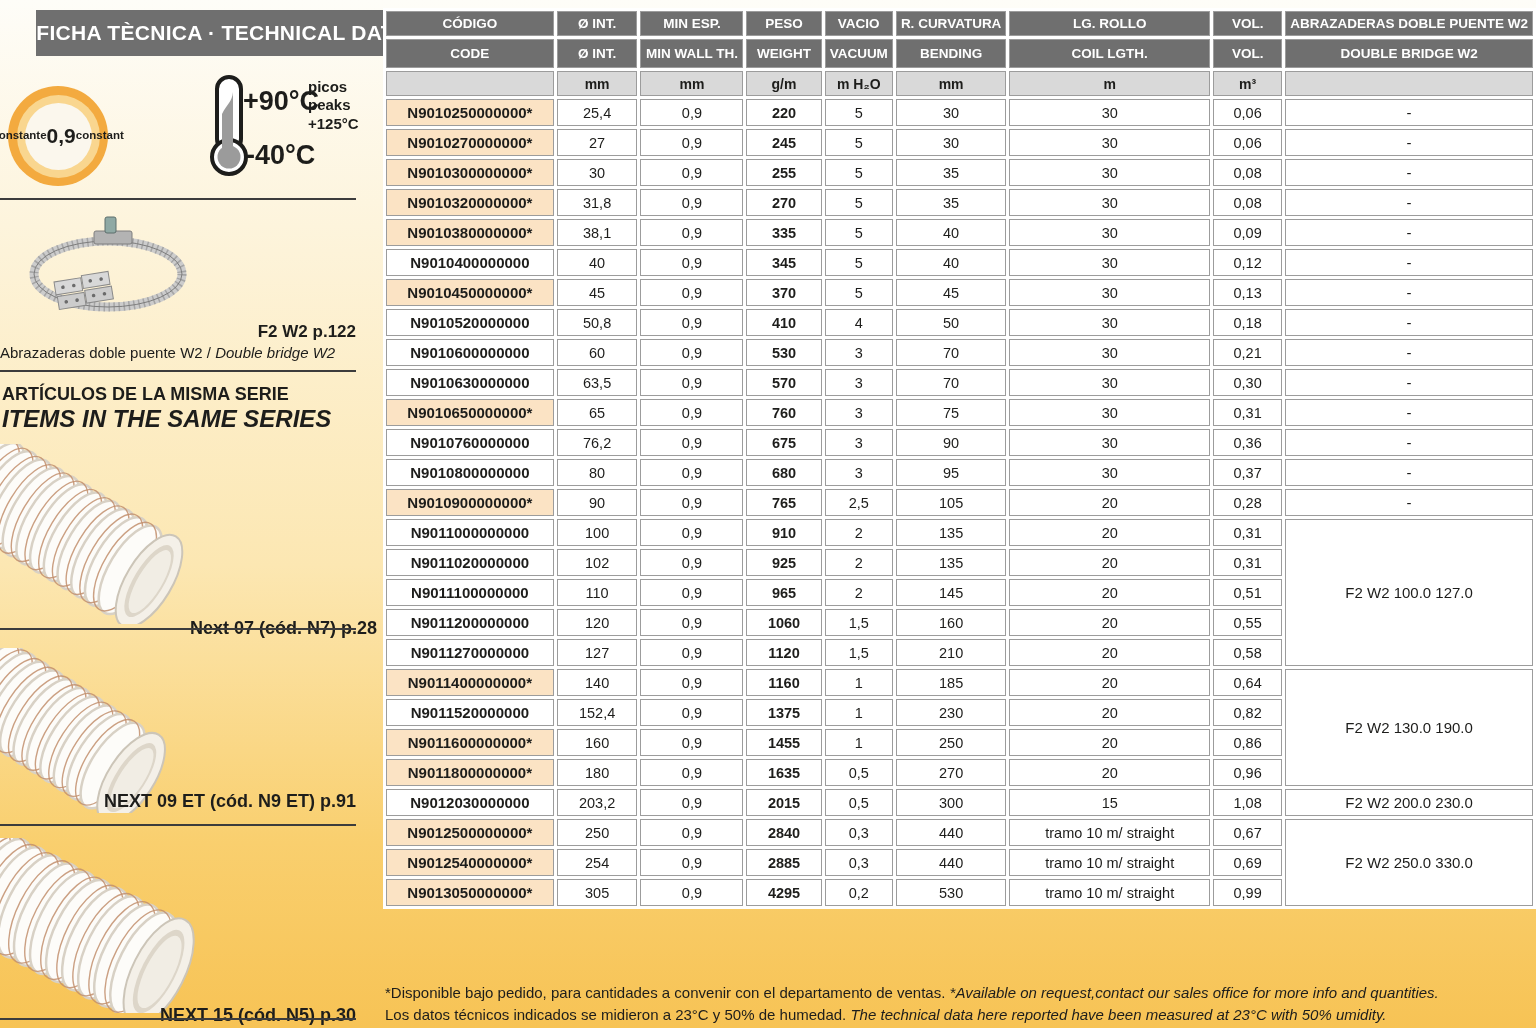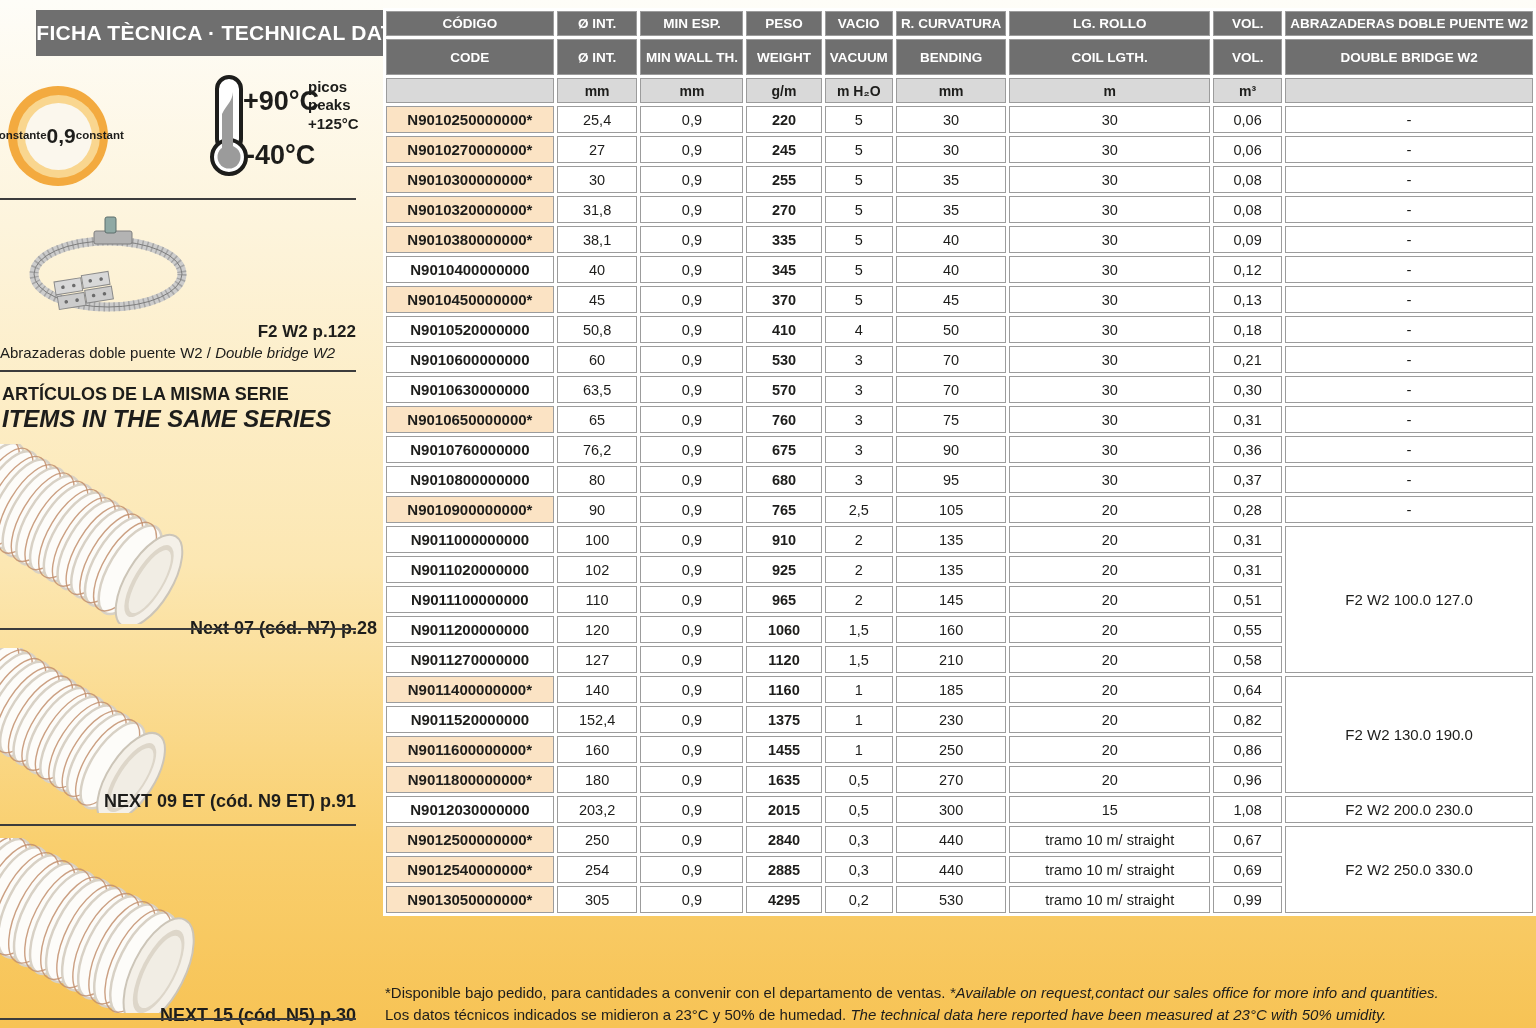--- a/index.html
+++ b/index.html
@@ -39,21 +39,21 @@
   .hose2{left:-2px;top:648px;}
   .hose3{left:-2px;top:838px;}
   .item-label{position:absolute;left:0;width:356px;text-align:right;font-size:18px;font-weight:bold;}
   .lab1{top:618px;margin-left:21px;} .lab2{top:791px;} .lab3{top:1005px;}
   
   table.spec{position:absolute;left:383px;top:8px;border-collapse:separate;border-spacing:3px;
     background:#ffffff;table-layout:fixed;}
   table.spec th, table.spec td{box-sizing:border-box;border:1px solid #9c9c9c;
     text-align:center;vertical-align:middle;padding:0 4px;overflow:hidden;white-space:nowrap;}
   tr.h1 th, tr.h2 th{background:#6f6f6f;color:#ffffff;font-weight:bold;font-size:13.5px;}
-  tr.h1 th{height:25px;} tr.h2 th{height:36px;}
+  tr.h1 th{height:25px;} tr.h2 th{height:29px;}
   tr.units td{background:#d9d9d9;font-weight:bold;font-size:14px;height:25px;}
   tbody td{background:#ffffff;font-size:14.5px;height:27px;}
   td.code, th.tal{text-align:left;padding-left:11px;}
   td.code{font-weight:bold;font-size:15px;}
   td.starred{background:#fbe3c4;}
   td.bold{font-weight:bold;}
   td.clampcell{font-size:15px;}
   
   .footer{position:absolute;left:385px;top:982px;width:1150px;font-size:15px;line-height:1.45;}
   .footer .en{font-style:italic;}

